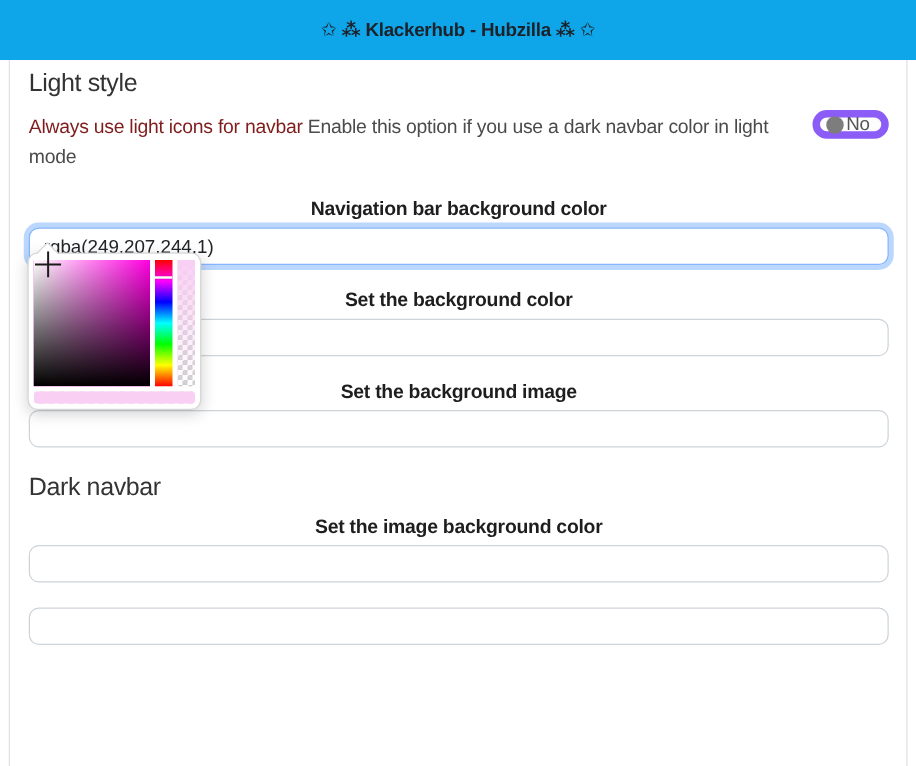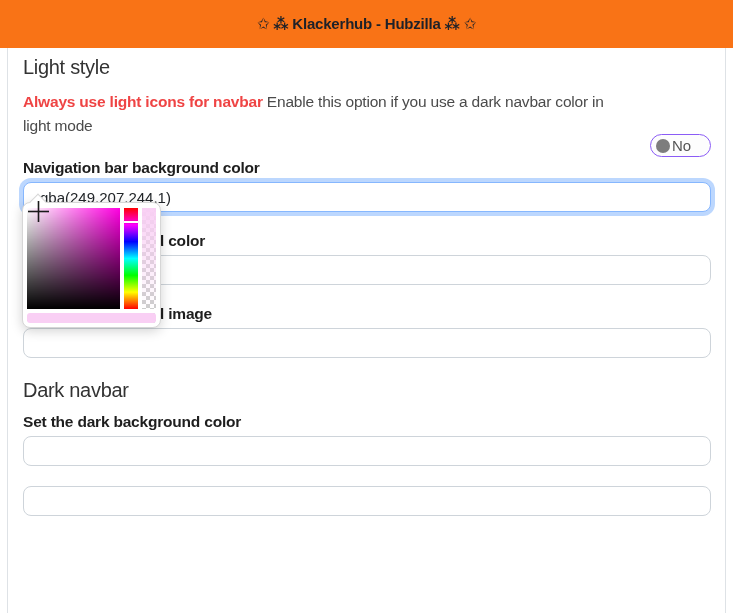--- a/index.html
+++ b/index.html
@@ -1,44 +1,44 @@
 <!DOCTYPE html>
 <html style="--cur: #f9cff4; --hue: #ff00e1; --huepos: 13%; --accent: #1670f0;"><head>
 <meta charset="utf-8">
 <style>
   * { margin:0; padding:0; box-sizing:border-box; }
   html,body { width:733px; height:613px; overflow:hidden; background:#fff;
     font-family:"Liberation Sans","DejaVu Sans",sans-serif; color:#212529; }
 
-  .navbar { height:48px; background:#f97316; display:flex; align-items:center;
+  .navbar { height:48px; background:#0ea5e9; display:flex; align-items:center;
     justify-content:center; }
   .navbar-title { font-weight:700; font-size:15px; color:#1d2129; letter-spacing:-0.2px; }
 
   .panel { position:relative; margin:0 7px; height:565px;
     border-left:1px solid #dee2e6; border-right:1px solid #dee2e6;
     padding:7px 14px 11px 15px; }
 
   h3.section-heading { font-size:20px; font-weight:400; color:#333;
     letter-spacing:-0.3px; margin:0 0 11px; line-height:1.2; }
 
   .toggle-row { position:relative; padding-right:90px; margin-bottom:21px;
     font-size:15.5px; line-height:1.55; letter-spacing:-0.2px; }
-  .toggle-row b { font-weight:700; color:#ef4444; }
+  .toggle-row b { font-weight:400; color:#7f1d1d; }
   .toggle-row .desc { color:#4b4b4b; }
 
   .switch { position:absolute; right:0; top:-2px; width:61px; height:23px;
-    border:1px solid #8b5cf6; border-radius:12px; background:#fdfdfd;
-    display:flex; align-items:center; cursor:pointer;margin-top:46px; }
+    border:6px solid #8b5cf6; border-radius:12px; background:#fdfdfd;
+    display:flex; align-items:center; cursor:pointer; }
   .switch .knob { width:14px; height:14px; border-radius:50%; background:#7d7d7d;
     margin-left:5px; }
   .switch .state { font-size:15px; color:#555; margin-left:2px; }
 
   .form-group { margin-bottom:20px; }
   .form-group label { display:block; font-weight:700; font-size:15.5px;
-    color:#1e1e1e; letter-spacing:-0.2px; margin-bottom:5px; line-height:18px; }
+    color:#1e1e1e; letter-spacing:-0.2px; margin-bottom:5px; line-height:18px;text-align:center; }
   .form-control { display:block; width:100%; height:30px; padding:2px 11px;
     font-size:15px; font-family:inherit; color:#212529; background:#fff;
     border:1px solid #ced4da; border-radius:8px; outline:none; }
   .form-control.focused { border-color:#86b7fe;
     box-shadow:0 0 0 4px rgba(13,110,253,0.28); }
 
   
   .picker { position:absolute; left:22px; top:202px; width:139px; z-index:20;
     background:#fff; border:1px solid #d6d6d6; border-radius:8px;
     box-shadow:0 3px 12px rgba(0,0,0,0.18); padding:5px 4px 4px; }
@@ -101,21 +101,21 @@
 
   <div class="form-group">
     <label>Set the background image</label>
     <input class="form-control" type="text" value="" style="">
   </div>
 
   <h3 class="section-heading">Dark navbar</h3>
 
 
   <div class="form-group">
-    <label>Set the dark background color</label>
+    <label>Set the image background color</label>
     <input class="form-control" type="text" value="" style="">
   </div>
 
   <div class="form-group">
     <input class="form-control" type="text" value="" style="">
   </div>
 
 </div>
 
 <div class="picker">

